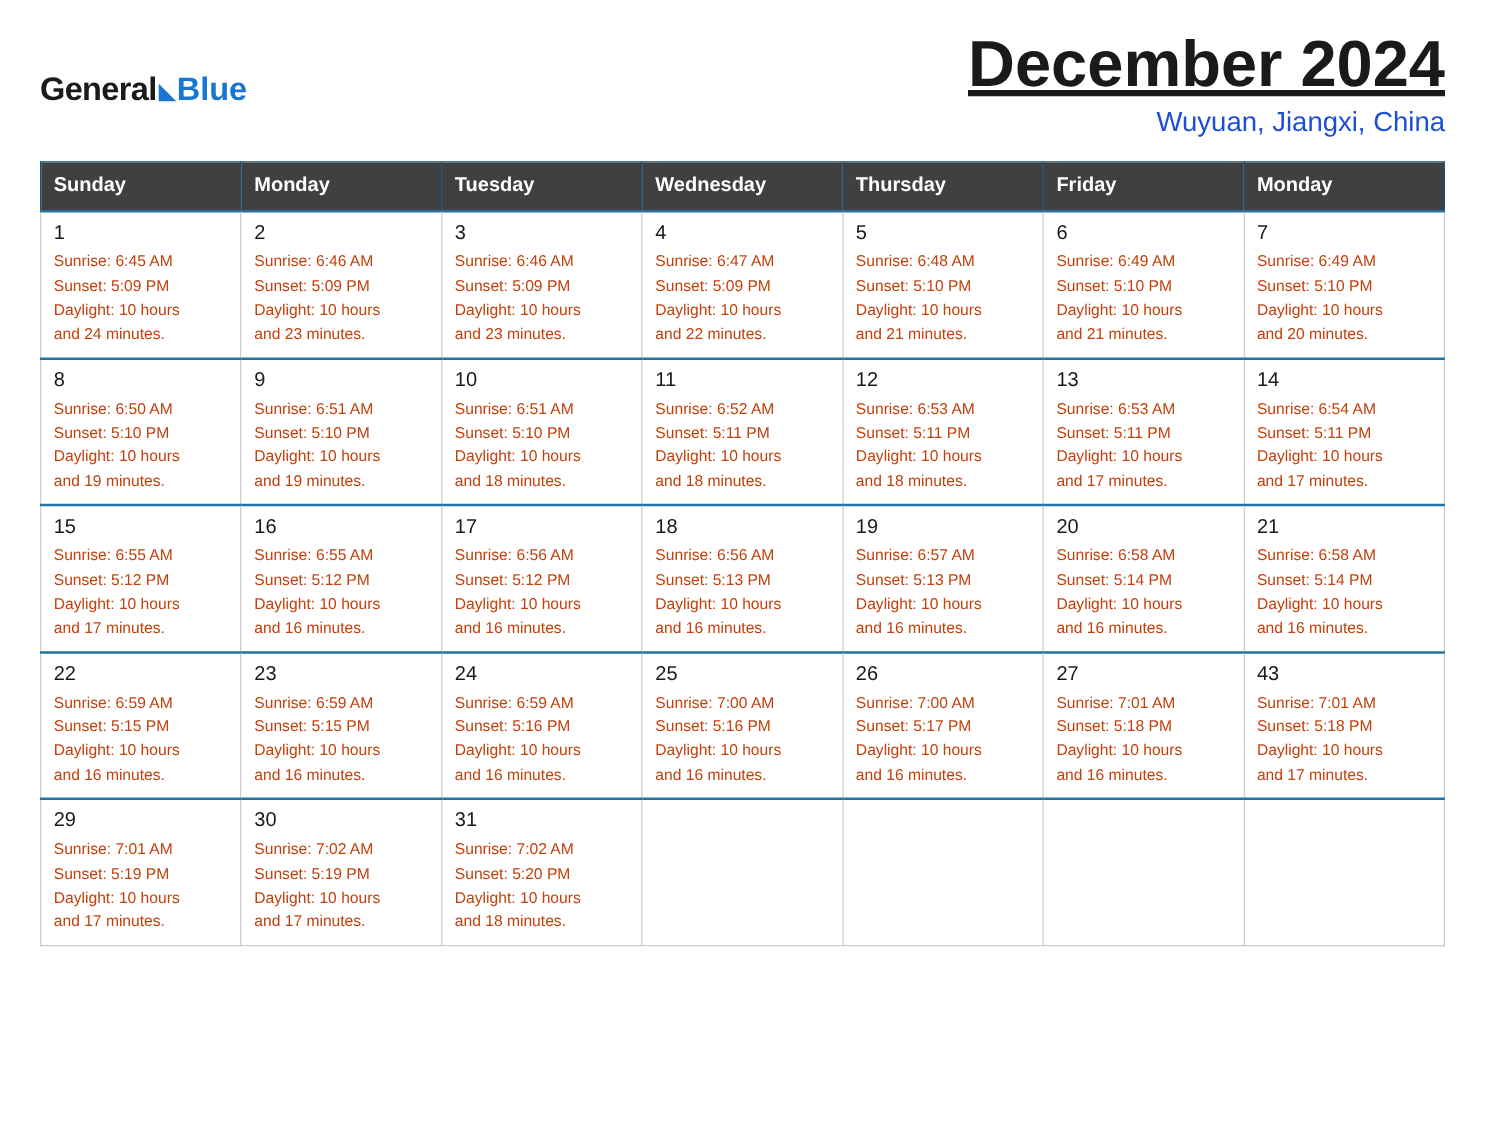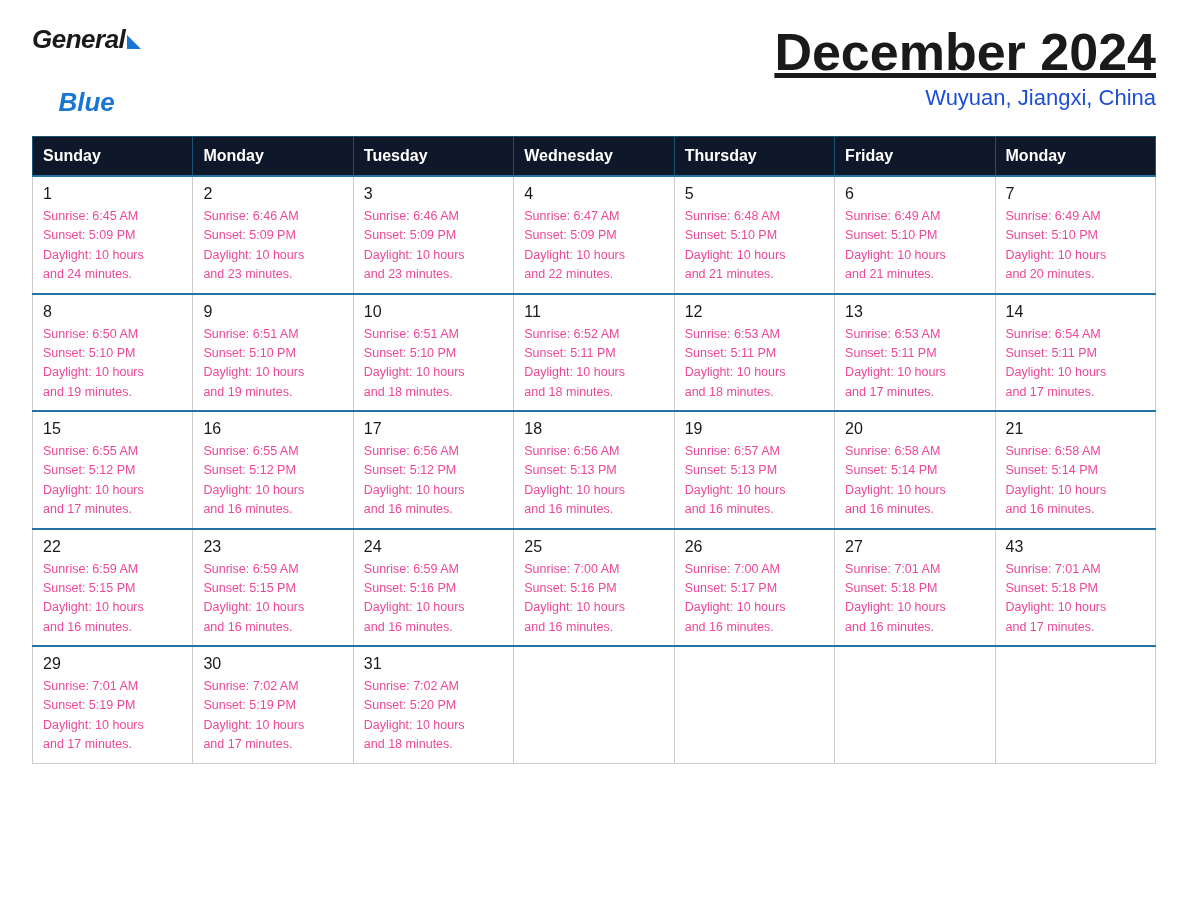--- a/index.html
+++ b/index.html
@@ -11,23 +11,22 @@
       min-height: 918px;
     }
     .header {
       display: flex;
       justify-content: space-between;
       align-items: flex-start;
       margin-bottom: 18px;
     }
     .logo {
       display: flex;
-      flex-direction: column;
-      align-items: center;
-      font-style: italic;
+      flex-direction: row;
+      align-items: flex-end;
     }
     .logo-top {
       display: flex;
       align-items: center;
     }
     .logo-general {
       font-size: 26px;
       font-weight: bold;
       color: #1a1a1a;
       letter-spacing: -0.5px;
@@ -62,21 +61,21 @@
       font-size: 22px;
       color: #1d4ed8;
       margin-top: 4px;
     }
     table {
       width: 100%;
       border-collapse: collapse;
       table-layout: fixed;
     }
     thead th {
-      background-color: #0f172a;
+      background-color: #404040;
       color: #fff;
       font-size: 16px;
       font-weight: 600;
       padding: 10px 10px;
       text-align: left;
       border: 1px solid #1a5276;
     }
     tbody td {
       vertical-align: top;
       padding: 8px 10px;
@@ -93,21 +92,21 @@
     }
     .day-number {
       font-size: 16px;
       font-weight: 500;
       color: #1a1a1a;
       margin-bottom: 4px;
       display: block;
     }
     .day-info {
       font-size: 12.5px;
-      color: #ec4899;
+      color: #c2410c;
       line-height: 1.55;
     }
     .empty-cell {
       background: #fff;
     }
   </style>
 </head>
 <body>
 
 <div class="header">

